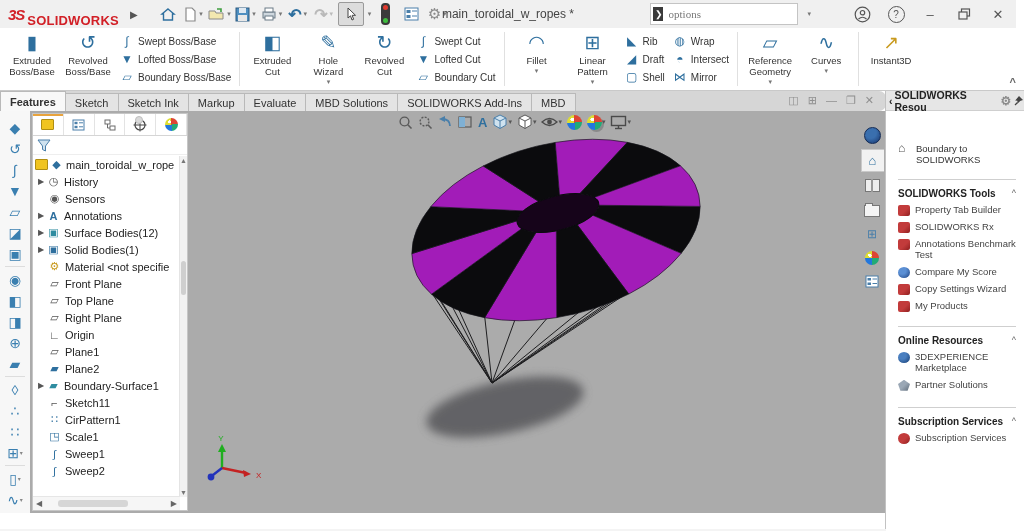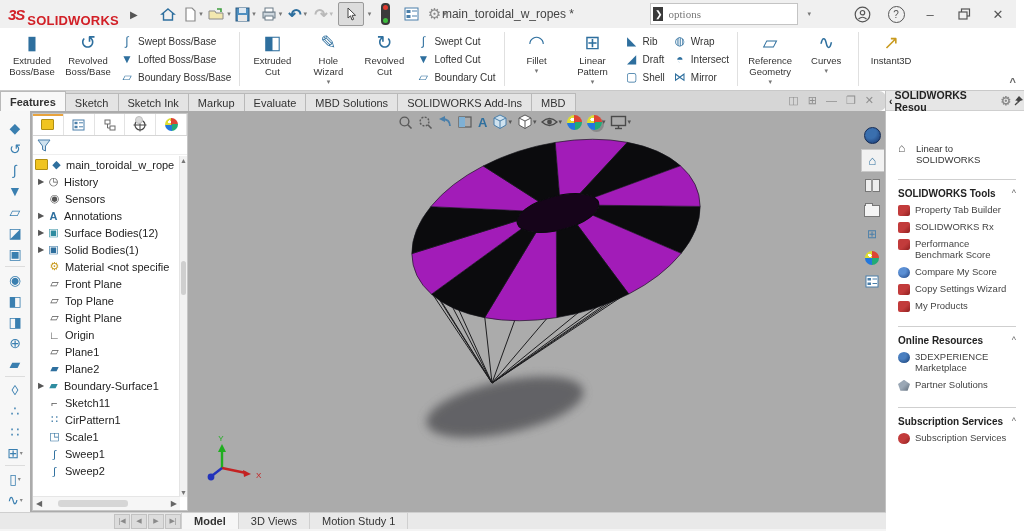--- a/index.html
+++ b/index.html
@@ -697,38 +697,38 @@
       <span>SOLIDWORKS Resou</span>
       <span class="gear-glyph" style="font-size:12px;">⚙</span>
       <svg width="11" height="11">
           <path d="M6 1 L10 5 L7.2 6 L4.4 8.8 L4.4 5.8 L2.2 5.4 Z" fill="#444"></path>
           <line x1="2" y1="10" x2="4.5" y2="7.5" stroke="#444" stroke-width="1.2"></line>
         </svg>
     </div>
     <div class="tp-body">
       <div class="tp-welcome">
         <span class="ic-homesmall">⌂</span>
-        <span>Linear to SOLIDWORKS</span>
+        <span>Boundary to SOLIDWORKS</span>
       </div>
       <div class="tp-divider"></div>
       <div class="tp-sec-title">
         <span>SOLIDWORKS Tools</span>
         <span class="tp-caret">^</span>
       </div>
       <div class="tp-item">
         <span class="tp-ic ic-redcube"></span>
         <span>Property Tab Builder</span>
       </div>
       <div class="tp-item">
         <span class="tp-ic ic-redcube"></span>
         <span>SOLIDWORKS Rx</span>
       </div>
       <div class="tp-item">
         <span class="tp-ic ic-redcube"></span>
-        <span>Performance Benchmark Score</span>
+        <span>Annotations Benchmark Test</span>
       </div>
       <div class="tp-item">
         <span class="tp-ic ic-bluedisc"></span>
         <span>Compare My Score</span>
       </div>
       <div class="tp-item">
         <span class="tp-ic ic-redcube"></span>
         <span>Copy Settings Wizard</span>
       </div>
       <div class="tp-item">
@@ -753,26 +753,15 @@
         <span>Subscription Services</span>
         <span class="tp-caret">^</span>
       </div>
       <div class="tp-item">
         <span class="tp-ic ic-redcube" style="border-radius:50%;"></span>
         <span>Subscription Services</span>
       </div>
     </div>
   </div>
 
-  <div class="bottombar">
-    <div class="bnav">
-      <span>|◀</span>
-      <span>◀</span>
-      <span>▶</span>
-      <span>▶|</span>
-    </div>
-    <div class="btab active">Model</div>
-    <div class="btab">3D Views</div>
-    <div class="btab">Motion Study 1</div>
-  </div>
   <div class="statusbar"></div>
 
 </div>
 
 </body></html>

